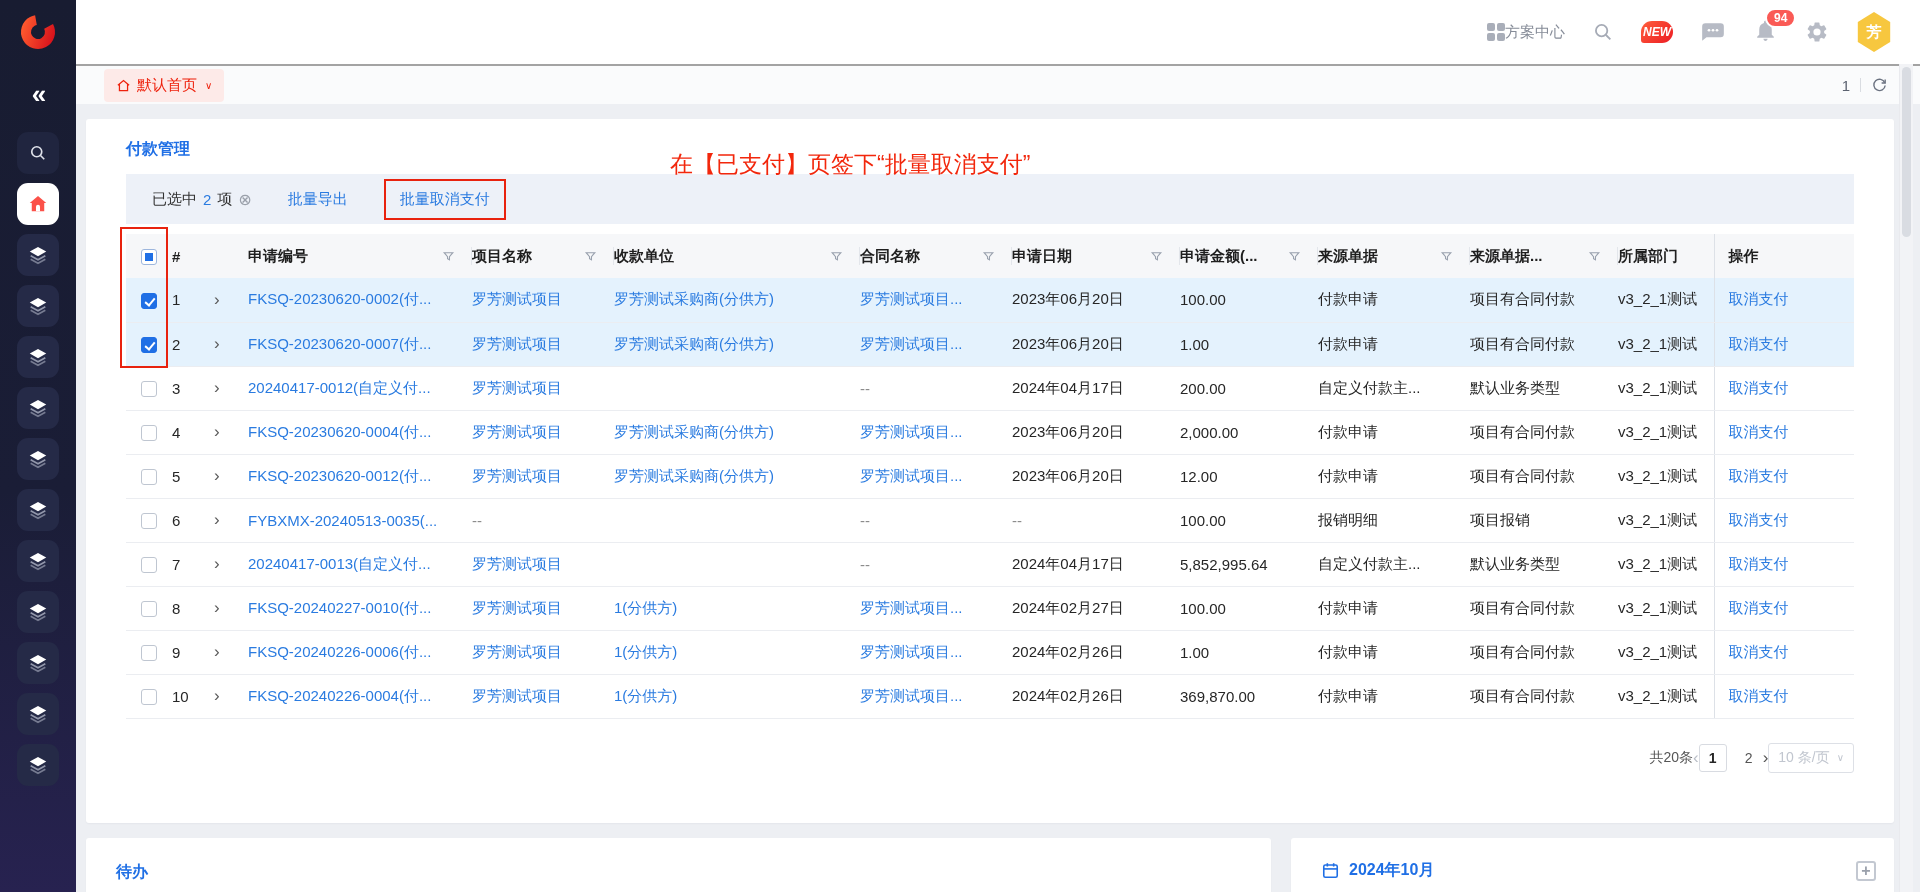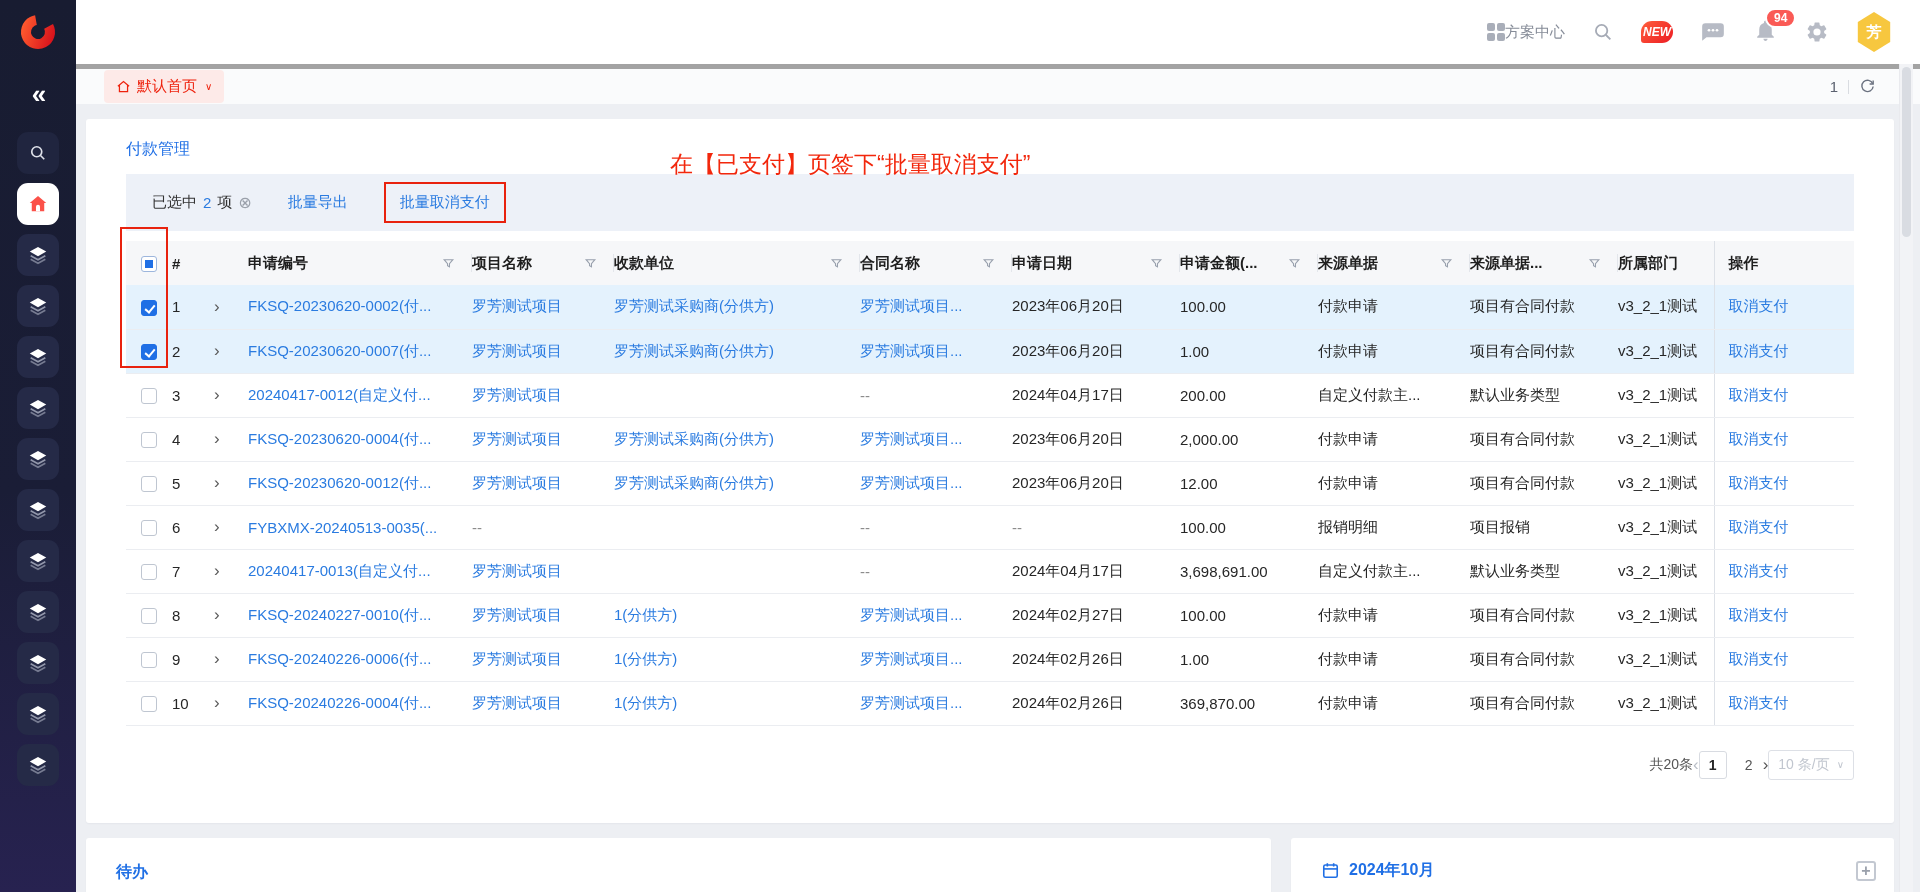--- a/index.html
+++ b/index.html
@@ -26,33 +26,33 @@
     font-weight:bold;font-style:italic;padding:4px 2px;border-radius:11px 11px 11px 3px;cursor:pointer}
   .bellwrap{position:relative;cursor:pointer}
   .bellbadge{position:absolute;top:-10px;left:12px;background:#fa5a55;color:#fff;font-size:12px;
     padding:1px 7px;border-radius:10px;border:2px solid #fff;font-weight:bold}
   .avatar{width:36px;height:40px;background:#f7c73f;color:#fff;font-weight:bold;font-size:15px;
     display:flex;align-items:center;justify-content:center;cursor:pointer;
     clip-path:polygon(50% 0,95% 25%,95% 75%,50% 100%,5% 75%,5% 25%)}
   .icobtn{cursor:pointer;display:flex;align-items:center}
   
   .tabbar{position:absolute;left:76px;top:64px;right:0;height:40px;background:#fafbfc;
-    border-top:5px solid #a3a3a3;display:flex;align-items:center;padding:0 44px 0 28px}
+    border-top:2px solid #a3a3a3;display:flex;align-items:center;padding:0 32px 0 28px}
   .tab{display:flex;align-items:center;gap:6px;background:#fdeae8;color:#ee220d;
     padding:7px 12px;border-radius:4px;font-size:15px;cursor:pointer}
   .tab-caret{font-size:10px;margin-left:2px}
   .tabbar-right{margin-left:auto;display:flex;align-items:center;gap:10px;color:#5b6270;font-size:15px}
   .vdiv{width:1px;height:14px;background:#d9dce1}
   
   .page{position:absolute;left:76px;top:104px;right:0;bottom:0}
   .card{background:#fff;border-radius:3px;box-shadow:0 1px 2px rgba(20,30,60,.04)}
   .main-card{position:absolute;left:10px;top:15px;width:1808px;height:704px;padding:0 40px}
-  .panel-title{padding-top:20px;font-size:16px;font-weight:normal;color:#1f6fe5}
+  .panel-title{padding-top:20px;font-size:16px;font-weight:bold;color:#1f6fe5}
   .annotation{position:absolute;left:584px;top:30px;font-size:23px;color:#f2270c;white-space:nowrap;z-index:3}
-  .toolbar{margin-top:14px;height:57px;background:#edf1f8;display:flex;align-items:center;
+  .toolbar{margin-top:14px;height:50px;background:#edf1f8;display:flex;align-items:center;
     padding:0 26px;gap:36px;font-size:15px;color:#333}
   .selinfo{display:flex;align-items:center;gap:4px}
   .selinfo .cnt{color:#2a7be0;margin:0 2px}
   .clearx{color:#9aa0aa;font-size:16px;cursor:pointer;margin-left:2px}
   .blue{color:#2a7be0;cursor:pointer;text-decoration:none}
   .red-frame{border:2px solid #e8220e;padding:9px 14px;margin:-11px 0}
   .sel-red-frame{position:absolute;left:34px;top:108px;width:48px;height:141px;
     border:2px solid #e8220e;pointer-events:none;z-index:4}
   
   table{width:100%;border-collapse:collapse;table-layout:fixed;margin-top:10px;font-size:15px;color:#262626}
@@ -481,21 +481,21 @@
           </tr>
           <tr>
             <td class="c-sel"><span class="cb"></span></td>
             <td class="c-idx">7</td>
             <td class="c-exp"><span class="expander">›</span></td>
             <td class="c-code"><span class="link blue">20240417-0013(自定义付...</span></td>
             <td class="c-proj"><span class="link blue">罗芳测试项目</span></td>
             <td class="c-payee"></td>
             <td class="c-contract"><span class="dash">--</span></td>
             <td class="c-date">2024年04月17日</td>
-            <td class="c-amt">3,698,691.00</td>
+            <td class="c-amt">5,852,995.64</td>
             <td class="c-src">自定义付款主...</td>
             <td class="c-stype">默认业务类型</td>
             <td class="c-dept">v3_2_1测试</td>
             <td class="c-act"><span class="link blue">取消支付</span></td>
           </tr>
           <tr>
             <td class="c-sel"><span class="cb"></span></td>
             <td class="c-idx">8</td>
             <td class="c-exp"><span class="expander">›</span></td>
             <td class="c-code"><span class="link blue">FKSQ-20240227-0010(付...</span></td>

